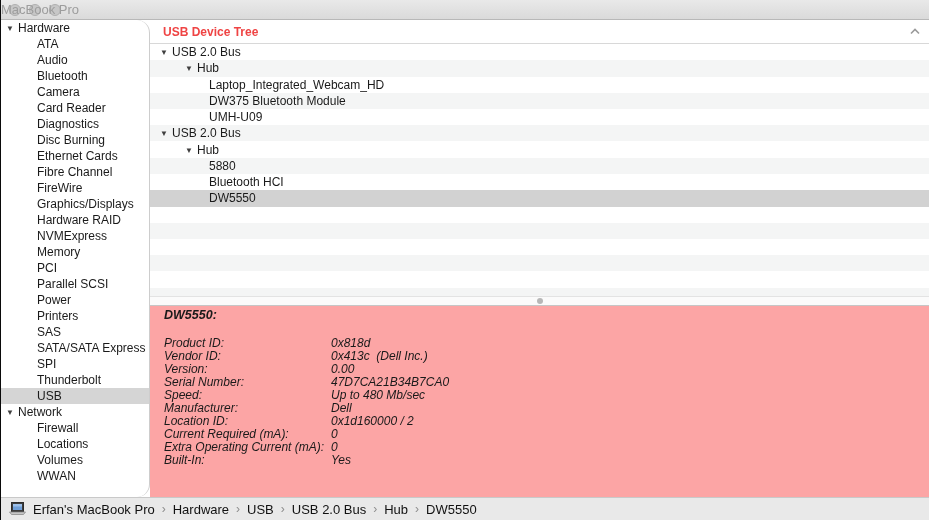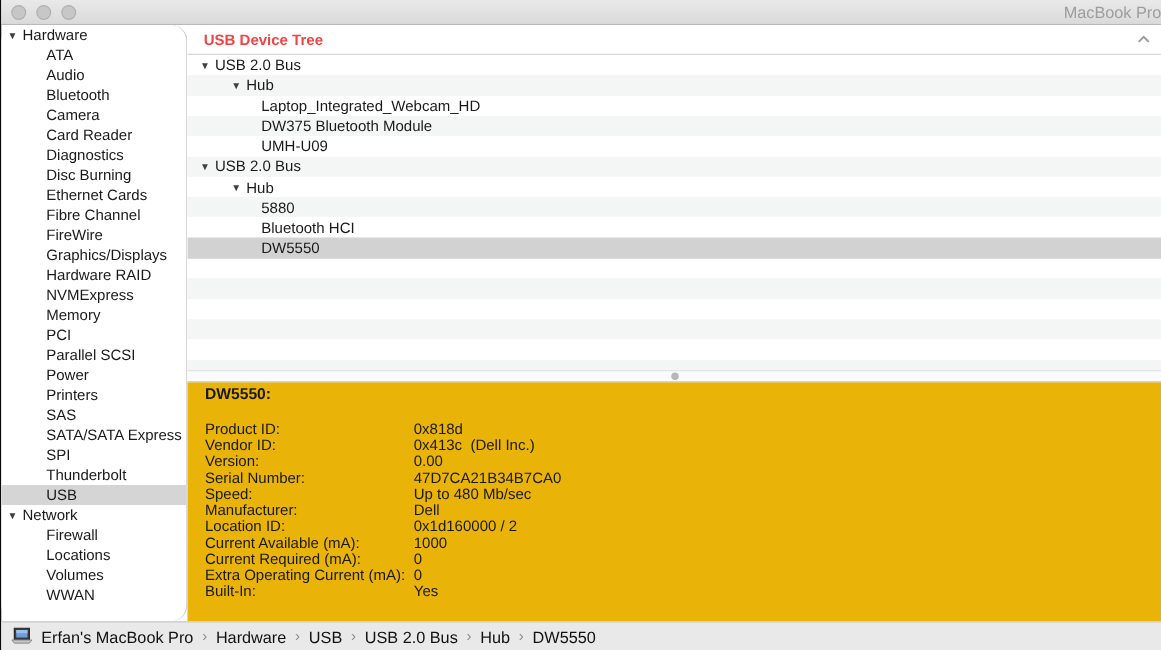--- a/index.html
+++ b/index.html
@@ -14,21 +14,21 @@
   
   .titlebar {
     position:absolute; top:0; left:0; right:0; height:20px;
     background:linear-gradient(180deg,#e9e9e9,#dadada);
     border-bottom:1px solid #b8b8b8;
   }
   .traffic-lights { position:absolute; left:8px; top:4px; display:flex; gap:8px; }
   .tl { width:12px; height:12px; border-radius:50%; background:#c7c7c7; border:1px solid #b0b0b0; display:inline-block; }
   .win-title {
     position:absolute; left:0; right:0; top:0; height:36px; line-height:20px;
-    text-align:right; font-size:13px; color:#9d9d9d;
+    text-align:left; font-size:13px; color:#9d9d9d;
   }
   
   .content { position:absolute; top:20px; left:0; right:0; bottom:23px; display:flex; }
   
   .sidebar {
     width:149px; flex:none; background:#fff; border-right:1px solid #cdcdcd;
     overflow:hidden; padding-top:0;border-radius:13px;
   }
   .srow { height:16px; line-height:16px; font-size:12px; white-space:nowrap; cursor:default; }
   .srow.lv0 { padding-left:5px; }
@@ -55,21 +55,21 @@
   .trow.lv2 { padding-left:59px; }
   .trow.selected { background:#d2d2d2; }
   
   .splitter {
     height:10px; flex:none; background:#fbfbfb;
     border-top:1px solid #e3e3e3; border-bottom:1px solid #c6c6c6;
     display:flex; align-items:center; justify-content:center; cursor:row-resize;
   }
   .dot { width:6px; height:6px; border-radius:50%; background:#b7b7b7; }
   
-  .detail { flex:1; background:#eab308; padding:1px 0 0 14px; overflow:hidden; }
+  .detail { flex:1; background:#fca5a5; padding:1px 0 0 14px; overflow:hidden;font-style:italic; }
   .detail-title { font-size:12.5px; font-weight:bold; height:13px; line-height:13px; margin-top:2px; }
   .detail-rows { margin-top:15px; }
   .drow { height:13px; line-height:13px; font-size:12px; white-space:nowrap; }
   .dlabel { display:inline-block; width:167px; }
   .dvalue { white-space:pre; }
   
   .statusbar {
     position:absolute; left:0; right:0; bottom:0; height:23px;
     background:#e9e9e9; border-top:1px solid #c9c9c9;
     display:flex; align-items:center; padding-left:8px;
@@ -208,21 +208,20 @@
             <div class="drow"><span class="dlabel">Version:</span><span class="dvalue">0.00</span></div>
 
             <div class="drow"><span class="dlabel">Serial Number:</span><span class="dvalue">47D7CA21B34B7CA0</span></div>
 
             <div class="drow"><span class="dlabel">Speed:</span><span class="dvalue">Up to 480 Mb/sec</span></div>
 
             <div class="drow"><span class="dlabel">Manufacturer:</span><span class="dvalue">Dell</span></div>
 
             <div class="drow"><span class="dlabel">Location ID:</span><span class="dvalue">0x1d160000 / 2</span></div>
 
-            <div class="drow"><span class="dlabel">Current Available (mA):</span><span class="dvalue">1000</span></div>
 
             <div class="drow"><span class="dlabel">Current Required (mA):</span><span class="dvalue">0</span></div>
 
             <div class="drow"><span class="dlabel">Extra Operating Current (mA):</span><span class="dvalue">0</span></div>
 
             <div class="drow"><span class="dlabel">Built-In:</span><span class="dvalue">Yes</span></div>
           </div>
       </div>
 
     </div>

